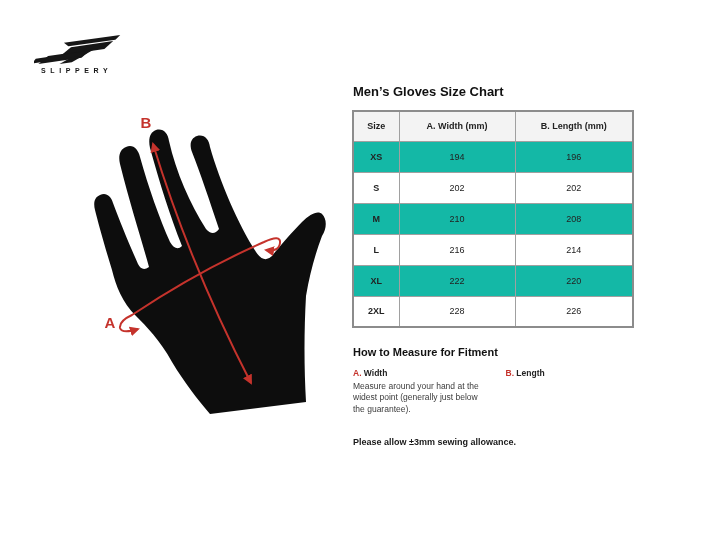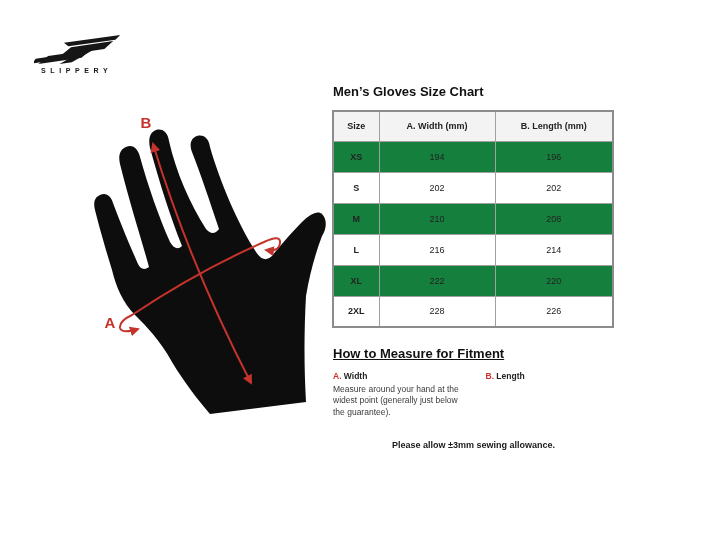--- a/index.html
+++ b/index.html
@@ -16,46 +16,46 @@
     display:block;margin-top:3px;padding-left:7px;
     font-size:7px;font-weight:bold;letter-spacing:4.6px;color:#161616;
   }
 
   
   .hand-figure{position:absolute;left:70px;top:100px;width:280px;height:340px;}
   .hand-figure svg{display:block;width:280px;height:340px;}
   .measure-label{font-family:"Liberation Sans",sans-serif;font-size:15px;font-weight:bold;}
 
   
-  .right-col{position:absolute;left:332px;top:84px;width:282px;}
+  .right-col{position:absolute;left:352px;top:84px;width:282px;}
   .chart-title{font-size:13px;font-weight:bold;color:#111;margin:0 0 11px 1px;}
 
   table.size-table{
     border-collapse:collapse;width:280px;table-layout:fixed;
     border:2px solid #8c8c8c;
   }
   table.size-table th,table.size-table td{
     border:1px solid #a0a0a0;text-align:center;vertical-align:middle;
     font-size:9px;color:#222;padding:0;
   }
   table.size-table th{height:30px;font-weight:bold;background:#f3f3f3;}
   table.size-table td{height:31px;}
   table.size-table td.size-cell{font-weight:bold;}
-  table.size-table tr.shaded td{background:#15803d;}
+  table.size-table tr.shaded td{background:#14b8a6;}
   table.size-table tr.plain td{background:#ffffff;}
   col.c-size{width:46px;} col.c-width{width:116px;} col.c-length{width:118px;}
 
   .fitment{margin-top:18px;}
-  .fitment-title{font-size:13px;font-weight:bold;color:#111;margin:0 0 10px 1px;text-decoration:underline;}
+  .fitment-title{font-size:11px;font-weight:bold;color:#111;margin:0 0 10px 1px;}
   .fitment-cols{display:flex;gap:24px;margin-left:1px;}
   .fit-col{width:136px;}
   .fit-label{font-size:8.5px;font-weight:bold;color:#222;margin-bottom:3px;}
   .fit-label .red{color:#c5332c;}
   .fit-desc{font-size:8.5px;line-height:1.35;color:#3c3c3c;}
-  .allowance{margin-top:22px;margin-left:1px;font-size:9px;font-weight:bold;color:#1a1a1a;text-align:center;}
+  .allowance{margin-top:22px;margin-left:1px;font-size:9px;font-weight:bold;color:#1a1a1a;}
 
   
   .footer{position:absolute;left:33px;top:488px;font-size:7.5px;line-height:1.5;color:#555;}
 </style>
 </head>
 <body>
 
 <div class="page">
 
   <div class="logo">

